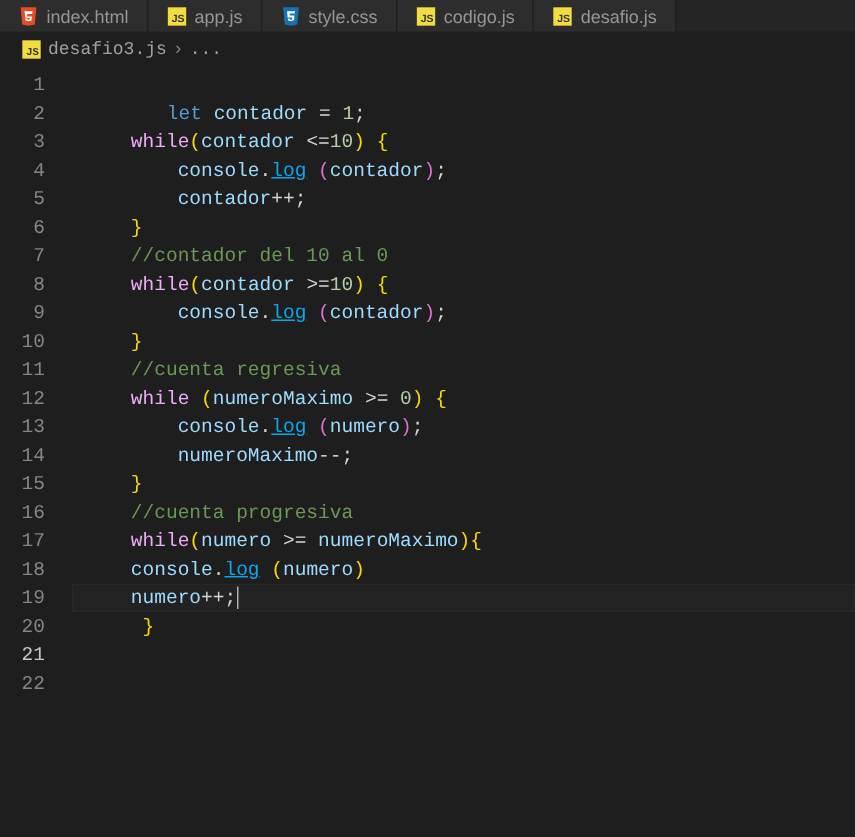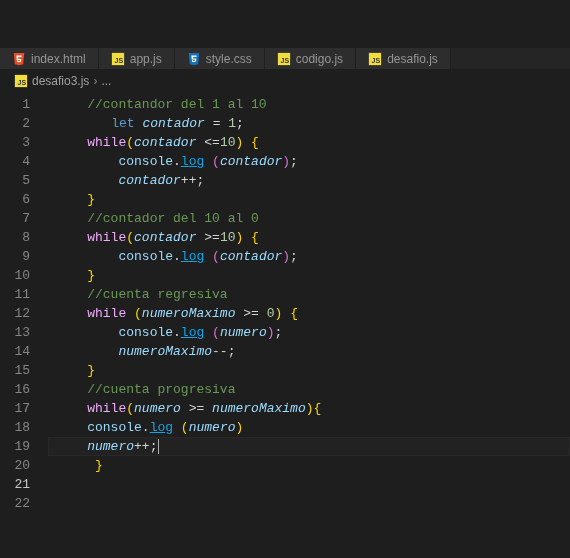--- a/index.html
+++ b/index.html
@@ -11,21 +11,20 @@
     width: 570px;
     height: 558px;
     overflow: hidden;
   }
   .tabs {
     display: flex;
     background: #252526;
     height: 22px;
     overflow: hidden;
     border-bottom: 1px solid #1e1e1e;
-    margin-top: 48px;
   }
   .tab {
     display: flex;
     align-items: center;
     padding: 0 12px;
     gap: 5px;
     color: #969696;
     font-size: 12px;
     font-family: -apple-system, BlinkMacSystemFont, 'Segoe UI', sans-serif;
     cursor: pointer;
@@ -36,21 +35,21 @@
   }
   .tab .ficon { width: 14px; height: 14px; display:flex; align-items:center; justify-content:center;}
   .breadcrumb {
     display: flex;
     align-items: center;
     height: 22px;
     padding: 0 14px;
     gap: 4px;
     color: #a0a0a0;
     font-size: 12px;
-    font-family: Liberation Sans, sans-serif;
+    font-family: Liberation Mono, monospace;
     background: #1e1e1e;
   }
   .breadcrumb .ficon { width:14px; height:14px; display:flex; align-items:center;}
   .editor {
     display: flex;
     background: #1e1e1e;
   }
   .gutter {
     width: 48px;
     text-align: right;
@@ -73,21 +72,21 @@
   .line {
     height: 19px;
     line-height: 19px;
     white-space: pre;
     padding-left: 8px;
   }
   .line.active-line { background: rgba(255,255,255,0.02); box-shadow: inset 0 0 0 1px #282828;}
   .tok-comment { color: #6A9955; }
   .tok-keyword { color: #569cd6; margin-left: 24px; }
   .tok-keyword2 { color: #f0abfc; }
-  .tok-var { color: #9cdcfe; font-style: italic; }
+  .tok-var { color: #9cdcfe; }
   .tok-func { color: #0ea5e9; text-decoration: underline; }
   .tok-num { color: #b5cea8; }
   .tok-op { color: #d4d4d4; }
   .tok-brace { color: #ffd700; }
   .tok-brace2 { color: #da70d6; }
   .tok-obj { color: #9cdcfe; }
   .cursor {
     display:inline-block;
     width:1px; height:15px;
     background:#aeafad;
@@ -177,21 +176,21 @@
       <div class="ln">15</div>
       <div class="ln">16</div>
       <div class="ln">17</div>
       <div class="ln">18</div>
       <div class="ln">19</div>
       <div class="ln">20</div>
       <div class="ln active">21</div>
       <div class="ln">22</div>
     </div>
   <div class="code" id="code">
-      <div class="line"><span>    </span><span class="tok-comment">//contandor del 1 al 10</span></div>
+      <div class="line"><span>    </span></div>
       <div class="line"><span>    </span><span class="tok-keyword">let</span><span class="tok-op"> </span><span class="tok-var">contador</span><span class="tok-op"> = </span><span class="tok-num">1</span><span class="tok-op">;</span></div>
       <div class="line"><span>    </span><span class="tok-keyword2">while</span><span class="tok-brace">(</span><span class="tok-var">contador</span><span class="tok-op"> &lt;=</span><span class="tok-num">10</span><span class="tok-brace">)</span><span class="tok-op"> </span><span class="tok-brace">{</span></div>
       <div class="line"><span>        </span><span class="tok-obj">console</span><span class="tok-op">.</span><span class="tok-func">log</span><span class="tok-op"> </span><span class="tok-brace2">(</span><span class="tok-var">contador</span><span class="tok-brace2">)</span><span class="tok-op">;</span></div>
       <div class="line"><span>        </span><span class="tok-var">contador</span><span class="tok-op">++;</span></div>
       <div class="line"><span>    </span><span class="tok-brace">}</span></div>
       <div class="line"><span>    </span><span class="tok-comment">//contador del 10 al 0</span></div>
       <div class="line"><span>    </span><span class="tok-keyword2">while</span><span class="tok-brace">(</span><span class="tok-var">contador</span><span class="tok-op"> &gt;=</span><span class="tok-num">10</span><span class="tok-brace">)</span><span class="tok-op"> </span><span class="tok-brace">{</span></div>
       <div class="line"><span>        </span><span class="tok-obj">console</span><span class="tok-op">.</span><span class="tok-func">log</span><span class="tok-op"> </span><span class="tok-brace2">(</span><span class="tok-var">contador</span><span class="tok-brace2">)</span><span class="tok-op">;</span></div>
       <div class="line"><span>    </span><span class="tok-brace">}</span></div>
       <div class="line"><span>    </span><span class="tok-comment">//cuenta regresiva</span></div>

